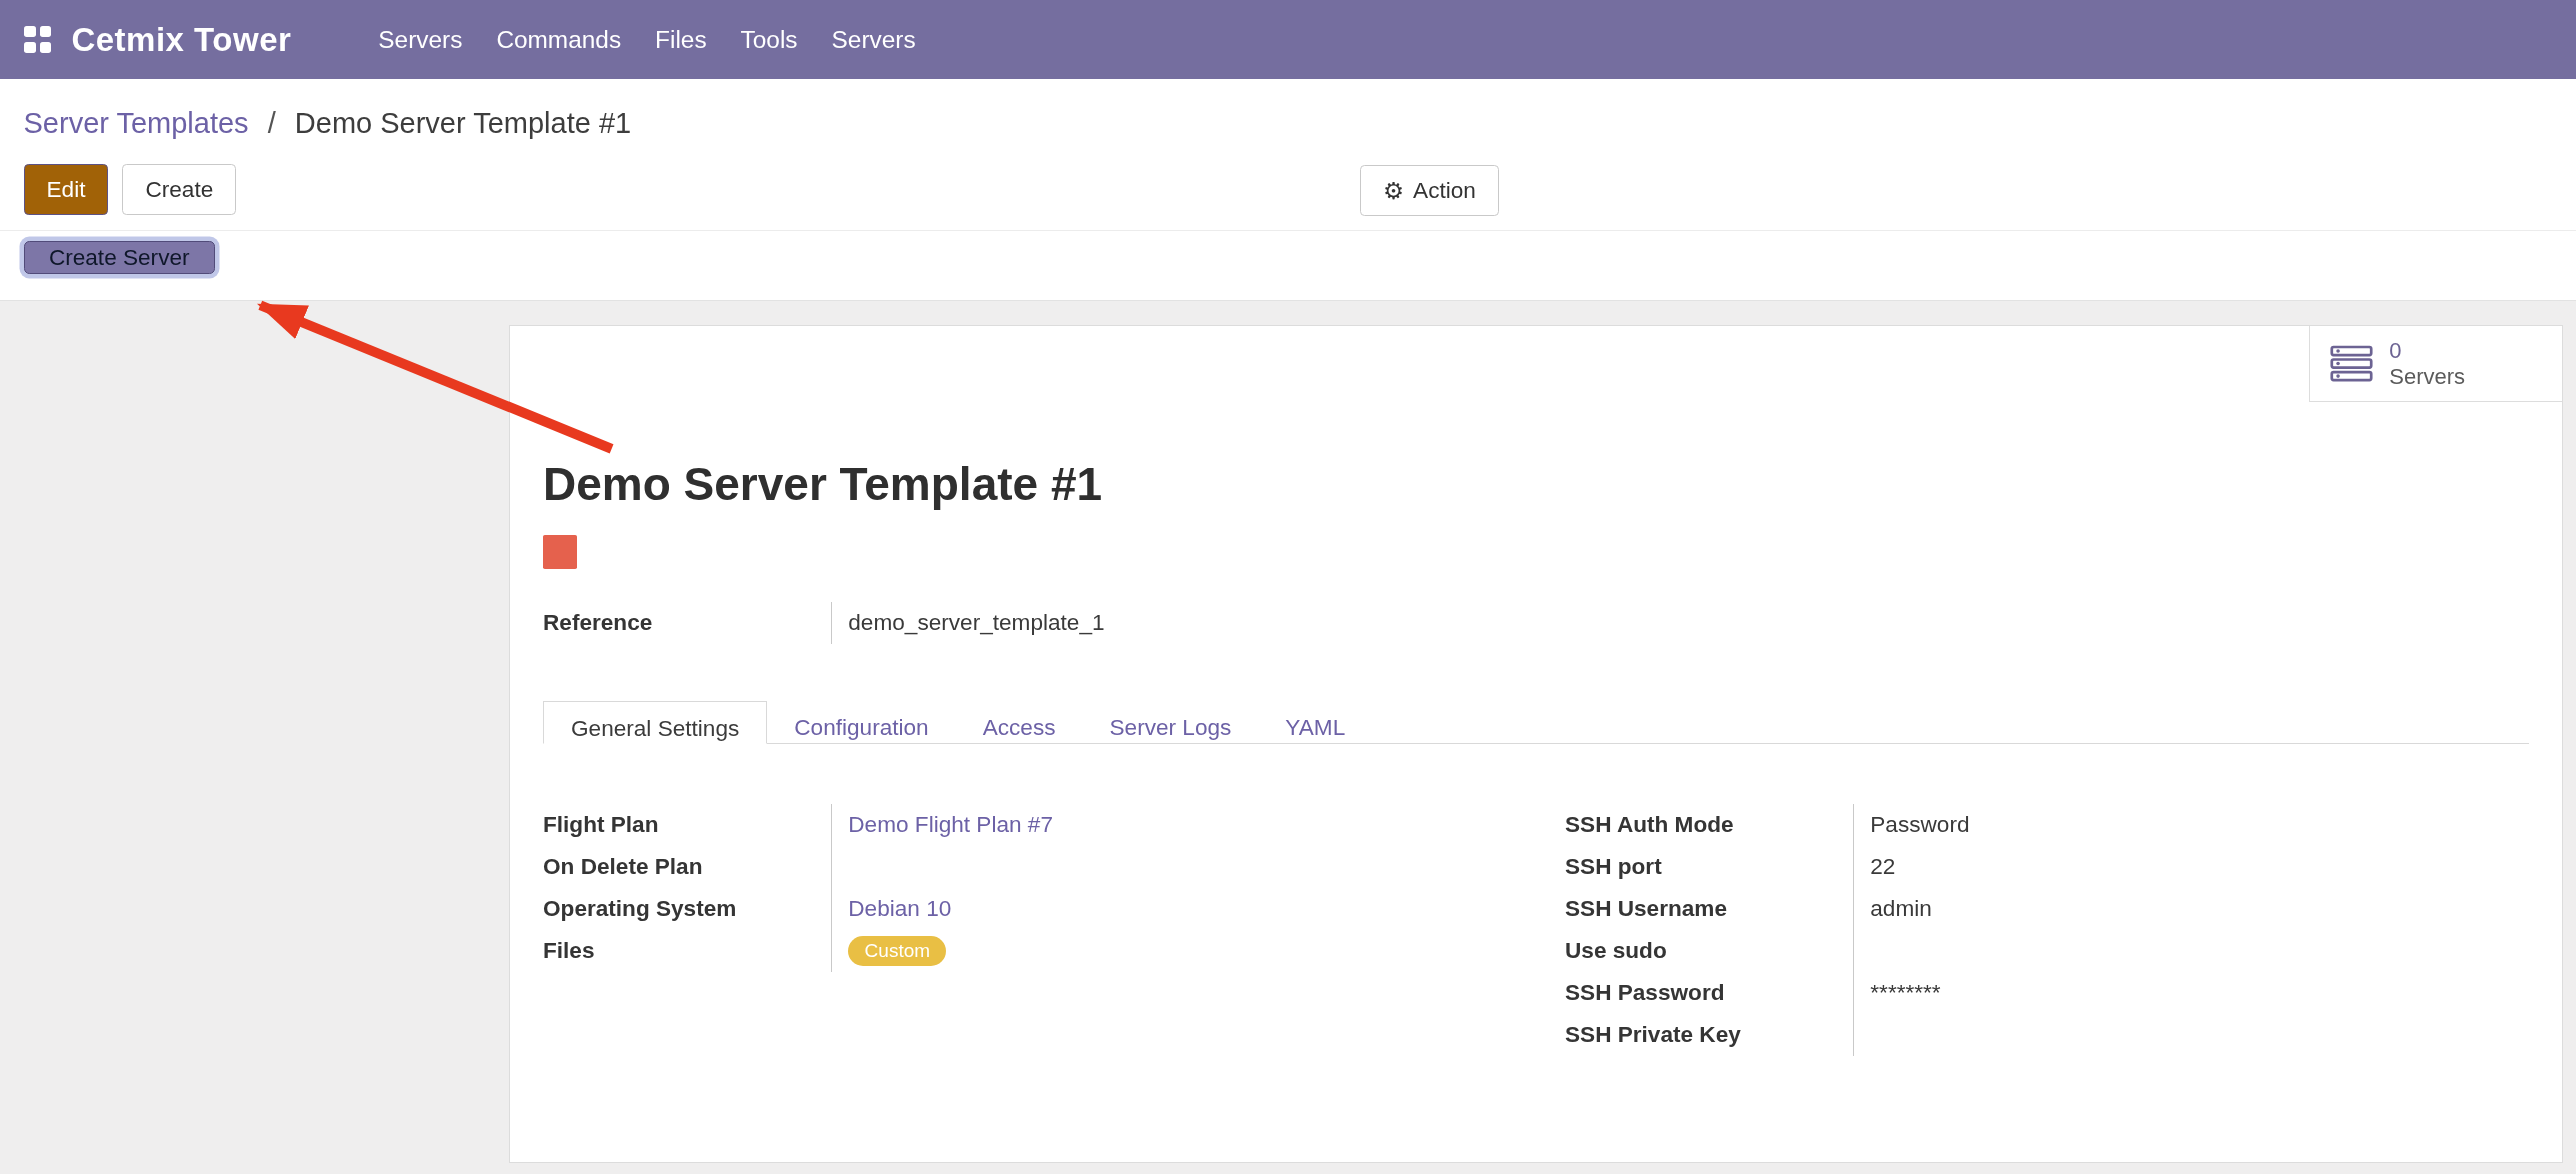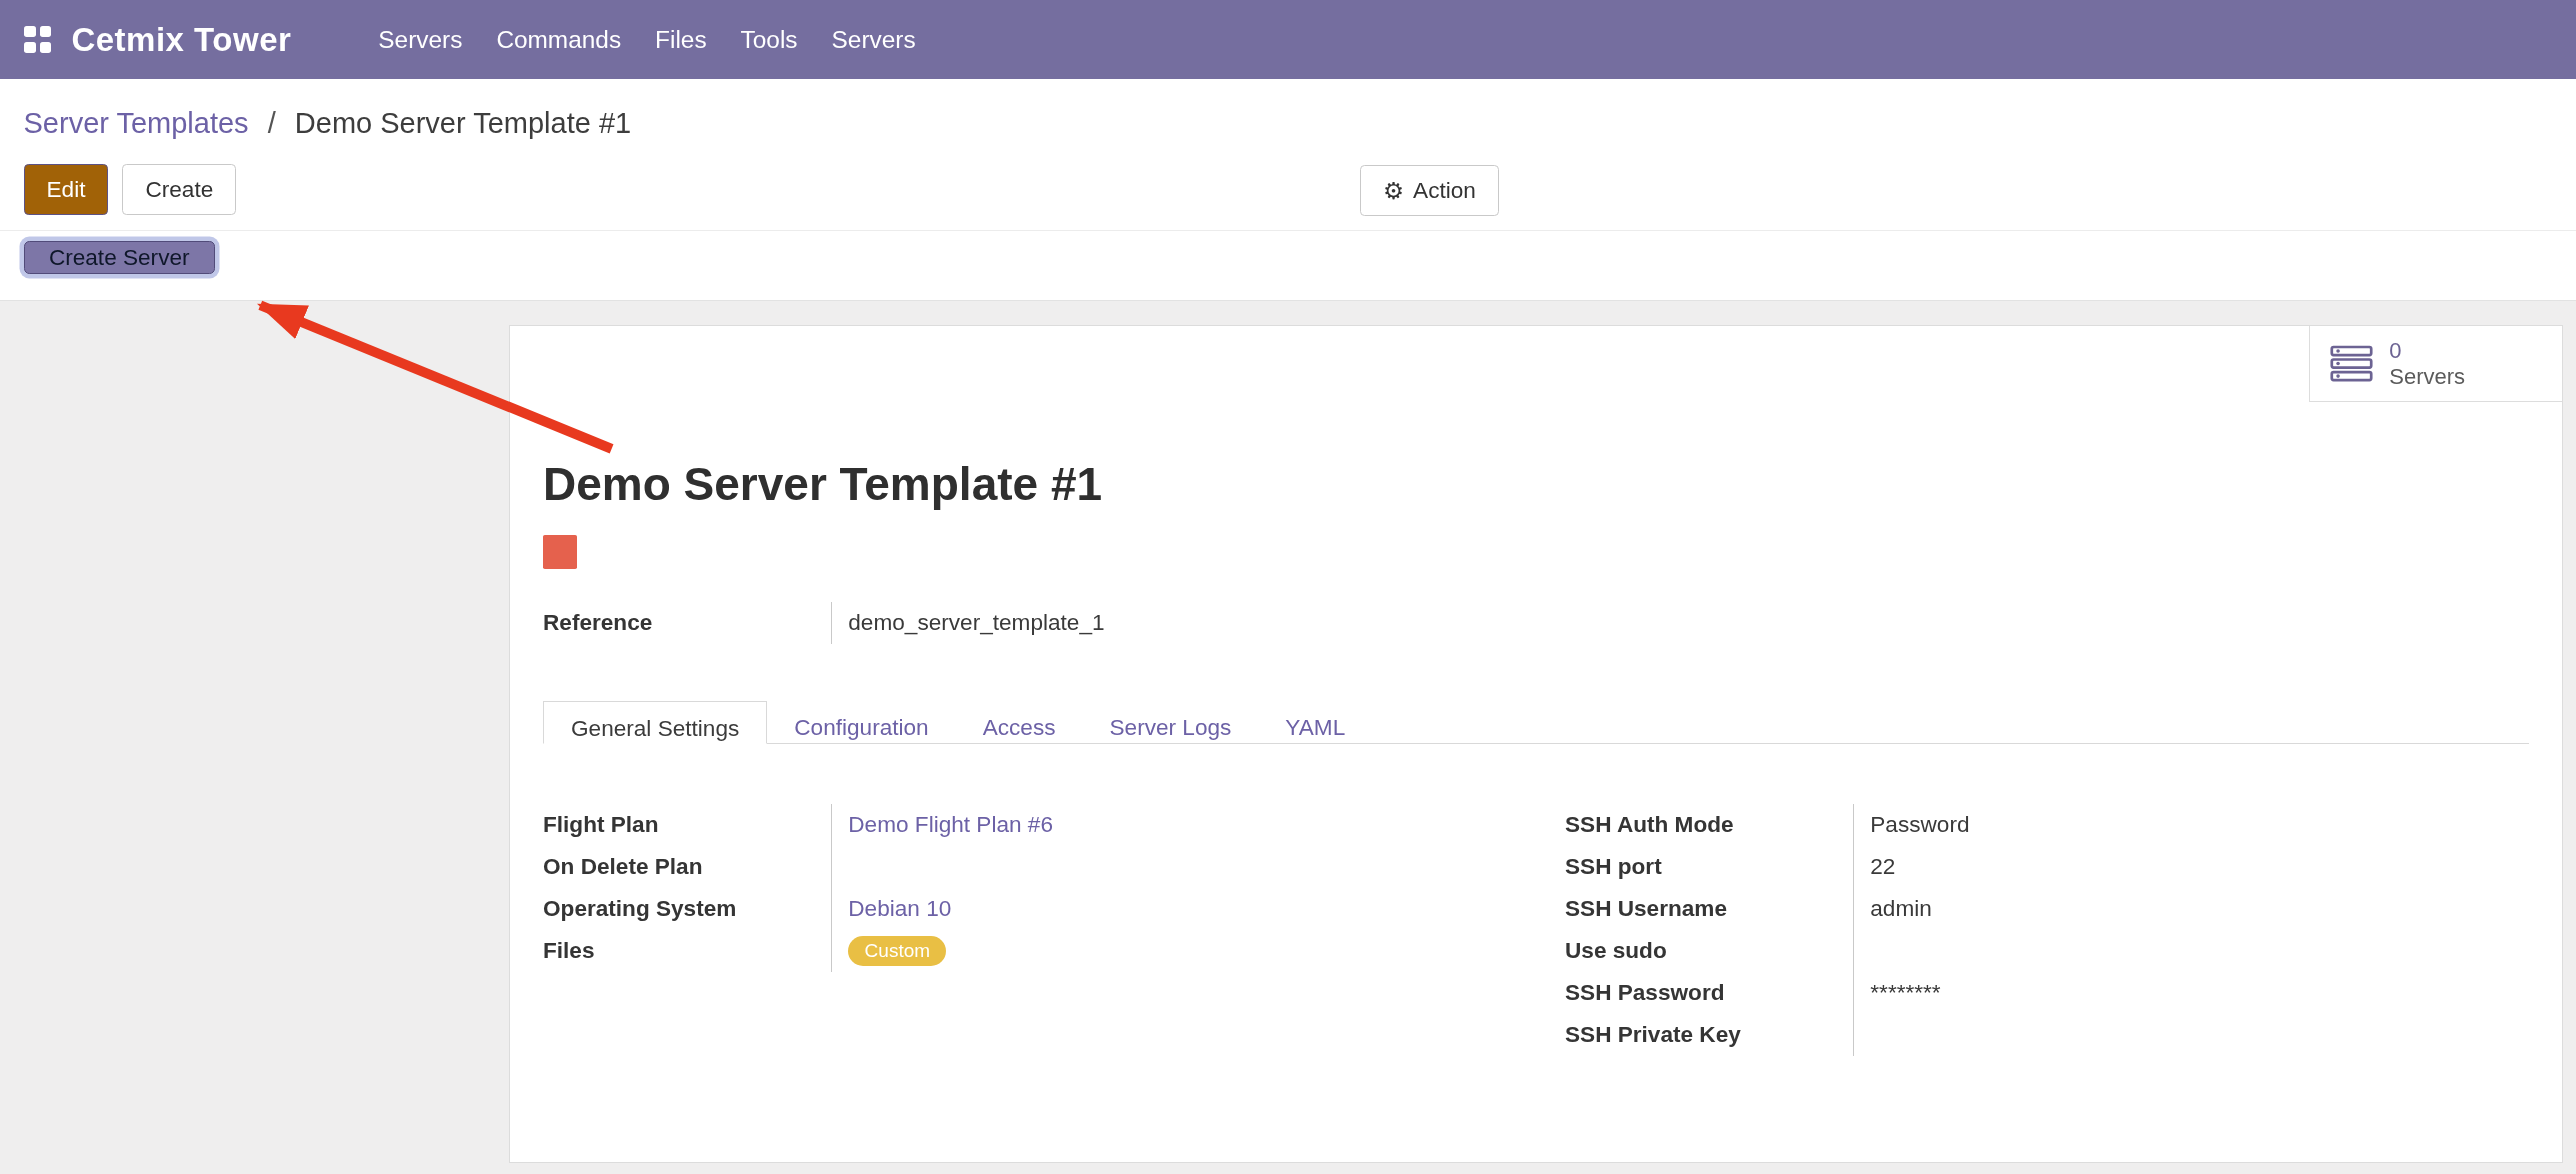--- a/index.html
+++ b/index.html
@@ -205,21 +205,21 @@
           <div class="tab">Access</div>
           <div class="tab">Server Logs</div>
           <div class="tab">YAML</div>
         </div>
 
         <div class="fields">
 
           <div class="field-grid">
             <div class="f-label">Flight Plan</div>
             <div class="f-value">
-              <a class="link">Demo Flight Plan #6</a>
+              <a class="link">Demo Flight Plan #7</a>
             </div>
             <div class="f-label">On Delete Plan</div>
             <div class="f-value"></div>
             <div class="f-label">Operating System</div>
             <div class="f-value">
               <a class="link">Debian 10</a>
             </div>
             <div class="f-label">Files</div>
             <div class="f-value">
               <span class="badge">Custom</span>

